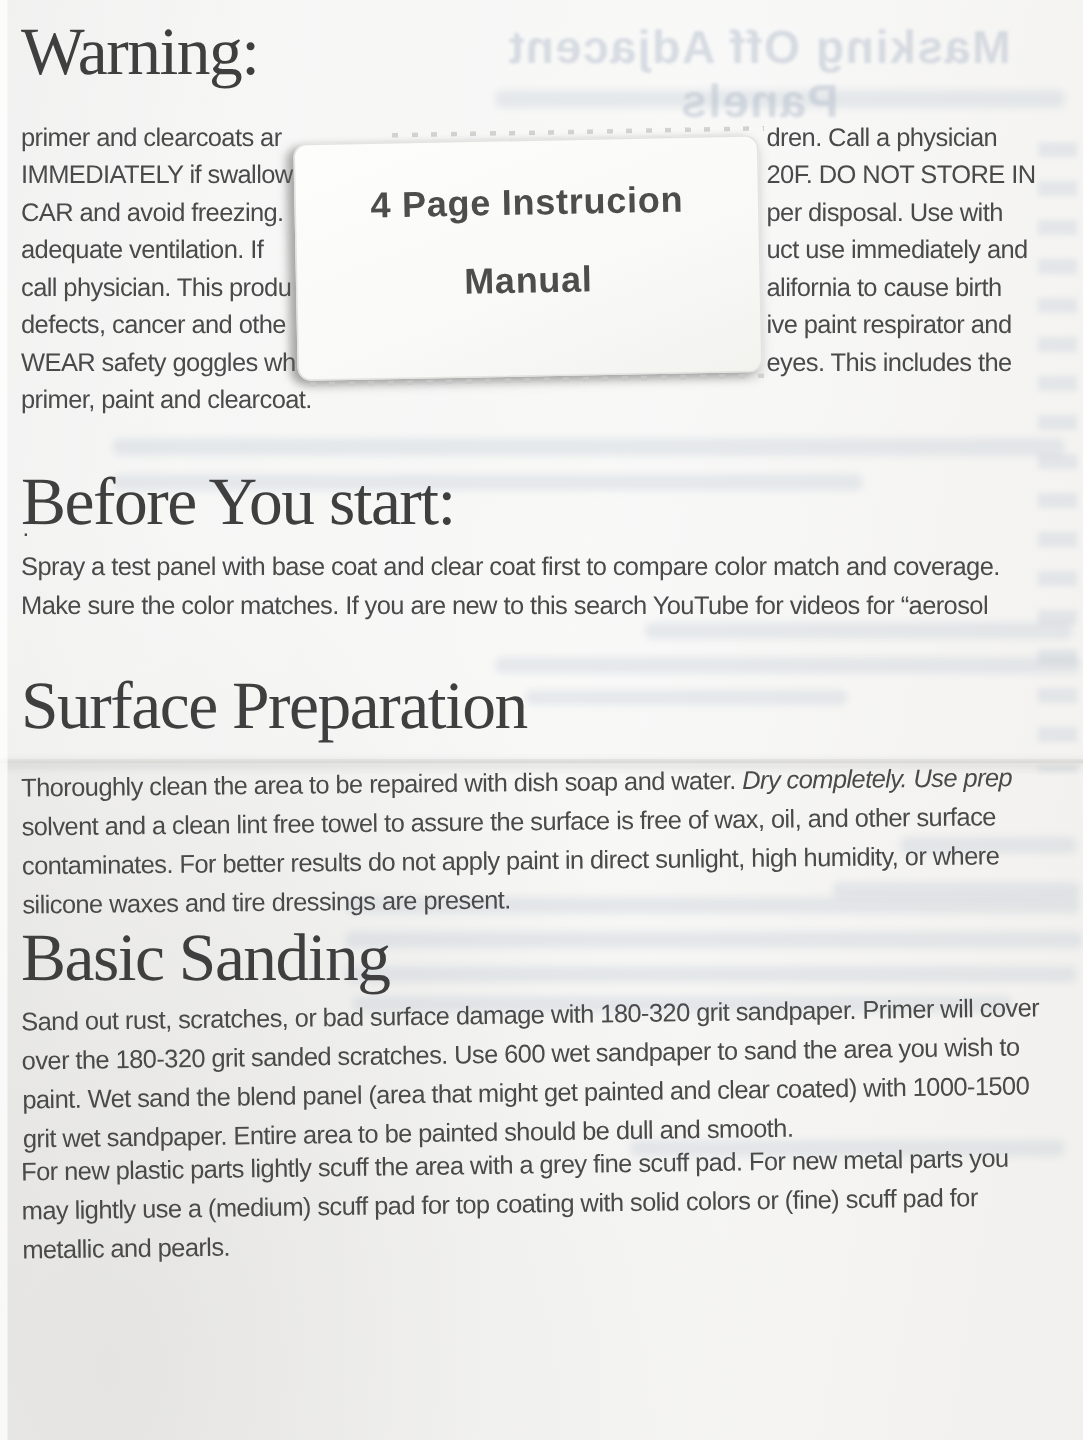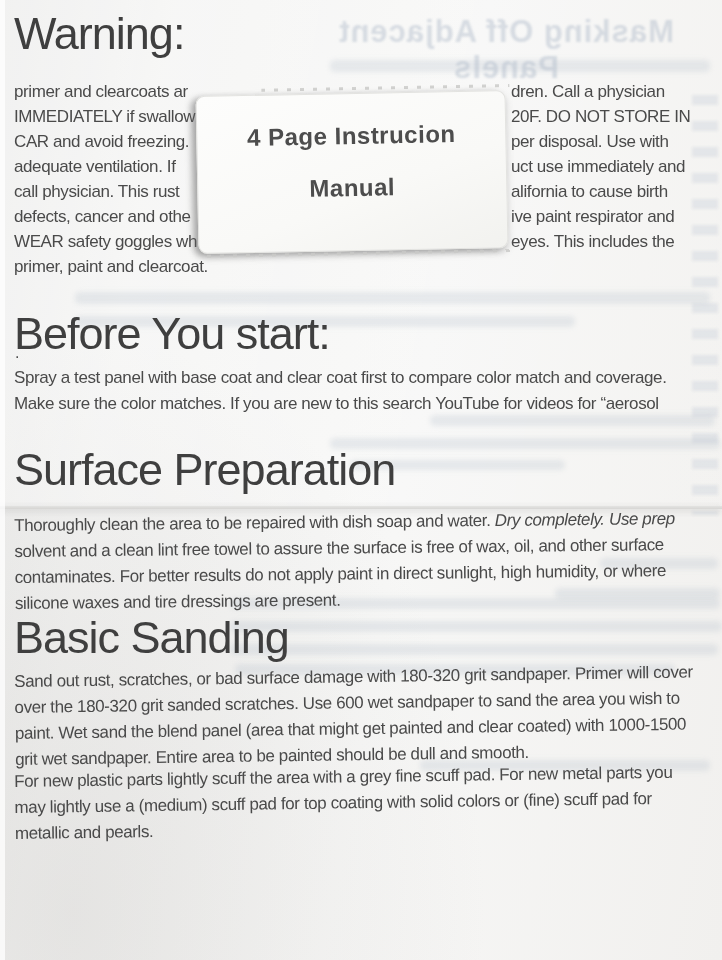--- a/index.html
+++ b/index.html
@@ -17,21 +17,21 @@
     background:linear-gradient(#e2e2e0,#d2d1cf);box-shadow:0 2px 6px rgba(110,110,110,0.3);opacity:.85;}
 
   
   .ghost{position:absolute;z-index:1;pointer-events:none;}
   .ghost-h{left:292px;top:14px;width:428px;text-align:center;transform:scaleX(-1);
     font-size:31px;font-weight:700;letter-spacing:1px;color:rgba(165,178,194,0.40);filter:blur(1.2px);}
   .gline{background:rgba(176,188,202,0.26);filter:blur(2.6px);border-radius:5px;}
   .gcol{background:repeating-linear-gradient(180deg,rgba(176,188,202,0.24) 0 10px,rgba(0,0,0,0) 10px 26px);filter:blur(1.6px);}
 
   
-  .h{position:absolute;z-index:2;margin:0;font-weight:400;color:#3f3f3f;font-size:45px;letter-spacing:-1px;white-space:nowrap;}
+  .h{position:absolute;z-index:2;margin:0;font-weight:400;color:#3f3f3f;font-size:45px;letter-spacing:-1px;white-space:nowrap;font-family:Liberation Serif, serif;}
   .para{position:absolute;z-index:2;color:#4a4a4a;font-size:17px;letter-spacing:-0.4px;white-space:nowrap;}
   .para .tl{position:relative;}
   .lh25 .tl{height:25px;}
   .lh26 .tl{height:26px;}
   .rf{position:absolute;left:497px;top:0;}
   .it{font-style:italic;}
   .stray{position:absolute;z-index:2;color:#4a4a4a;font-size:16px;}
   .tilt1{transform:rotate(-0.8deg);transform-origin:left top;}
   .tilt2{transform:rotate(-0.6deg);transform-origin:left top;}
 
@@ -88,21 +88,21 @@
     </div>
     <div class="tl">
       <span>CAR and avoid freezing.</span>
       <span class="rf">per disposal. Use with</span>
     </div>
     <div class="tl">
       <span>adequate ventilation. If</span>
       <span class="rf">uct use immediately and</span>
     </div>
     <div class="tl">
-      <span>call physician. This rust</span>
+      <span>call physician. This produ</span>
       <span class="rf">alifornia to cause birth</span>
     </div>
     <div class="tl">
       <span>defects, cancer and othe</span>
       <span class="rf">ive paint respirator and</span>
     </div>
     <div class="tl">
       <span>WEAR safety goggles wh</span>
       <span class="rf">eyes. This includes the</span>
     </div>

